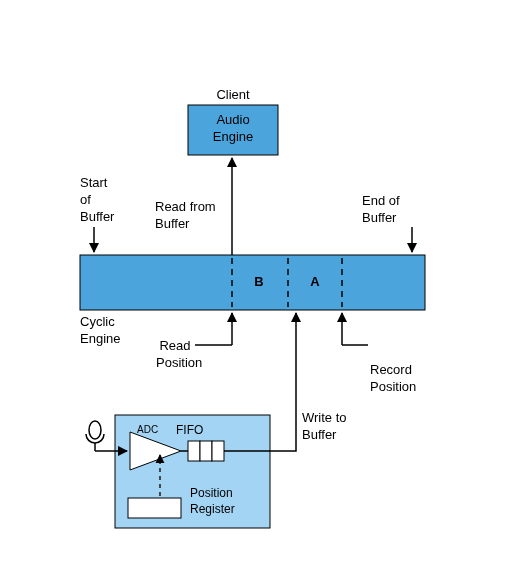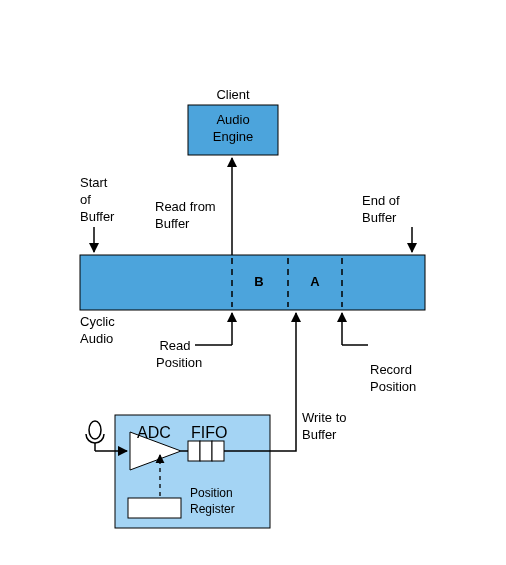--- a/index.html
+++ b/index.html
@@ -95,32 +95,32 @@
 Buffer</div>
 
   <div class="label" style="left:155px; top:199px;">Read from
 Buffer</div>
 
   <div class="label center" style="left:244px; top:274px; width:30px; font-weight:bold;">B</div>
 
   <div class="label center" style="left:300px; top:274px; width:30px; font-weight:bold;">A</div>
 
   <div class="label" style="left:80px; top:314px;">Cyclic
-Audio</div>
+Engine</div>
 
   <div class="label" style="left:156px; top:338px; text-align:center; width:38px;">Read
 Position</div>
 
   <div class="label" style="left:370px; top:338px;margin-top:24px;">Record
 Position</div>
 
 
-  <div class="label" style="left:137px; top:423px; font-size:16px;">ADC</div>
+  <div class="label" style="left:137px; top:423px; font-size:10px;">ADC</div>
 
-  <div class="label" style="left:191px; top:423px; font-size:16px;text-align:right;">FIFO</div>
+  <div class="label" style="left:176px; top:423px; font-size:12px;text-align:right;">FIFO</div>
 
   <div class="label" style="left:190px; top:486px; font-size:12px;">Position
 Register</div>
 
   <div class="label" style="left:302px; top:410px;">Write to
 Buffer</div>
 
 </div>
 
 </body></html>

